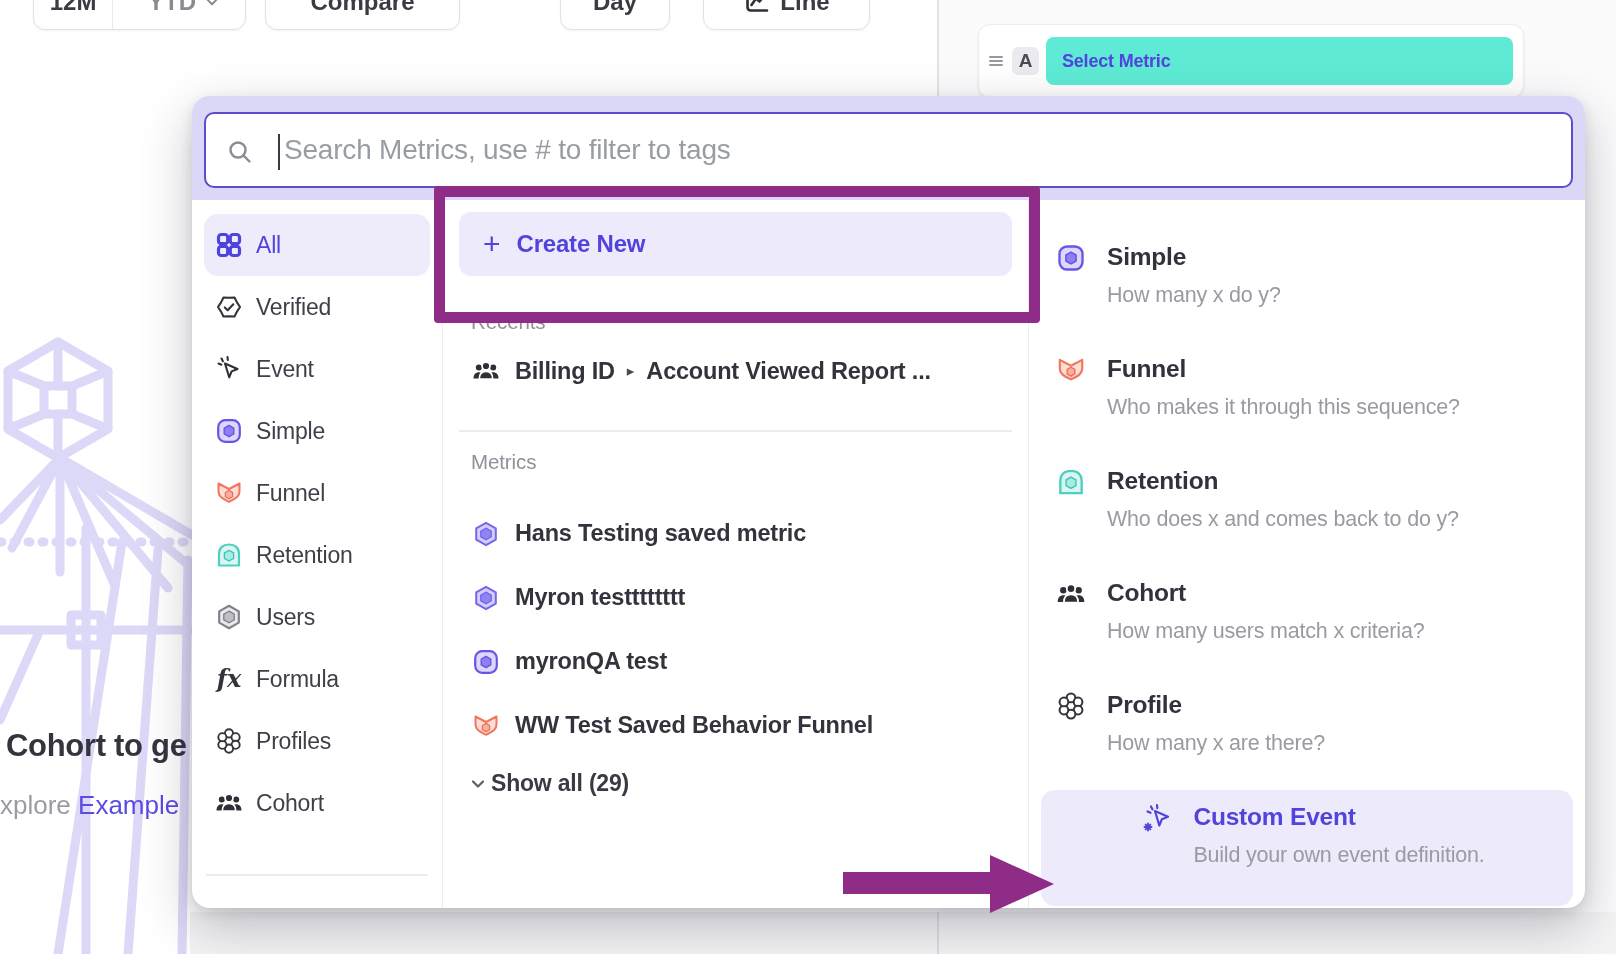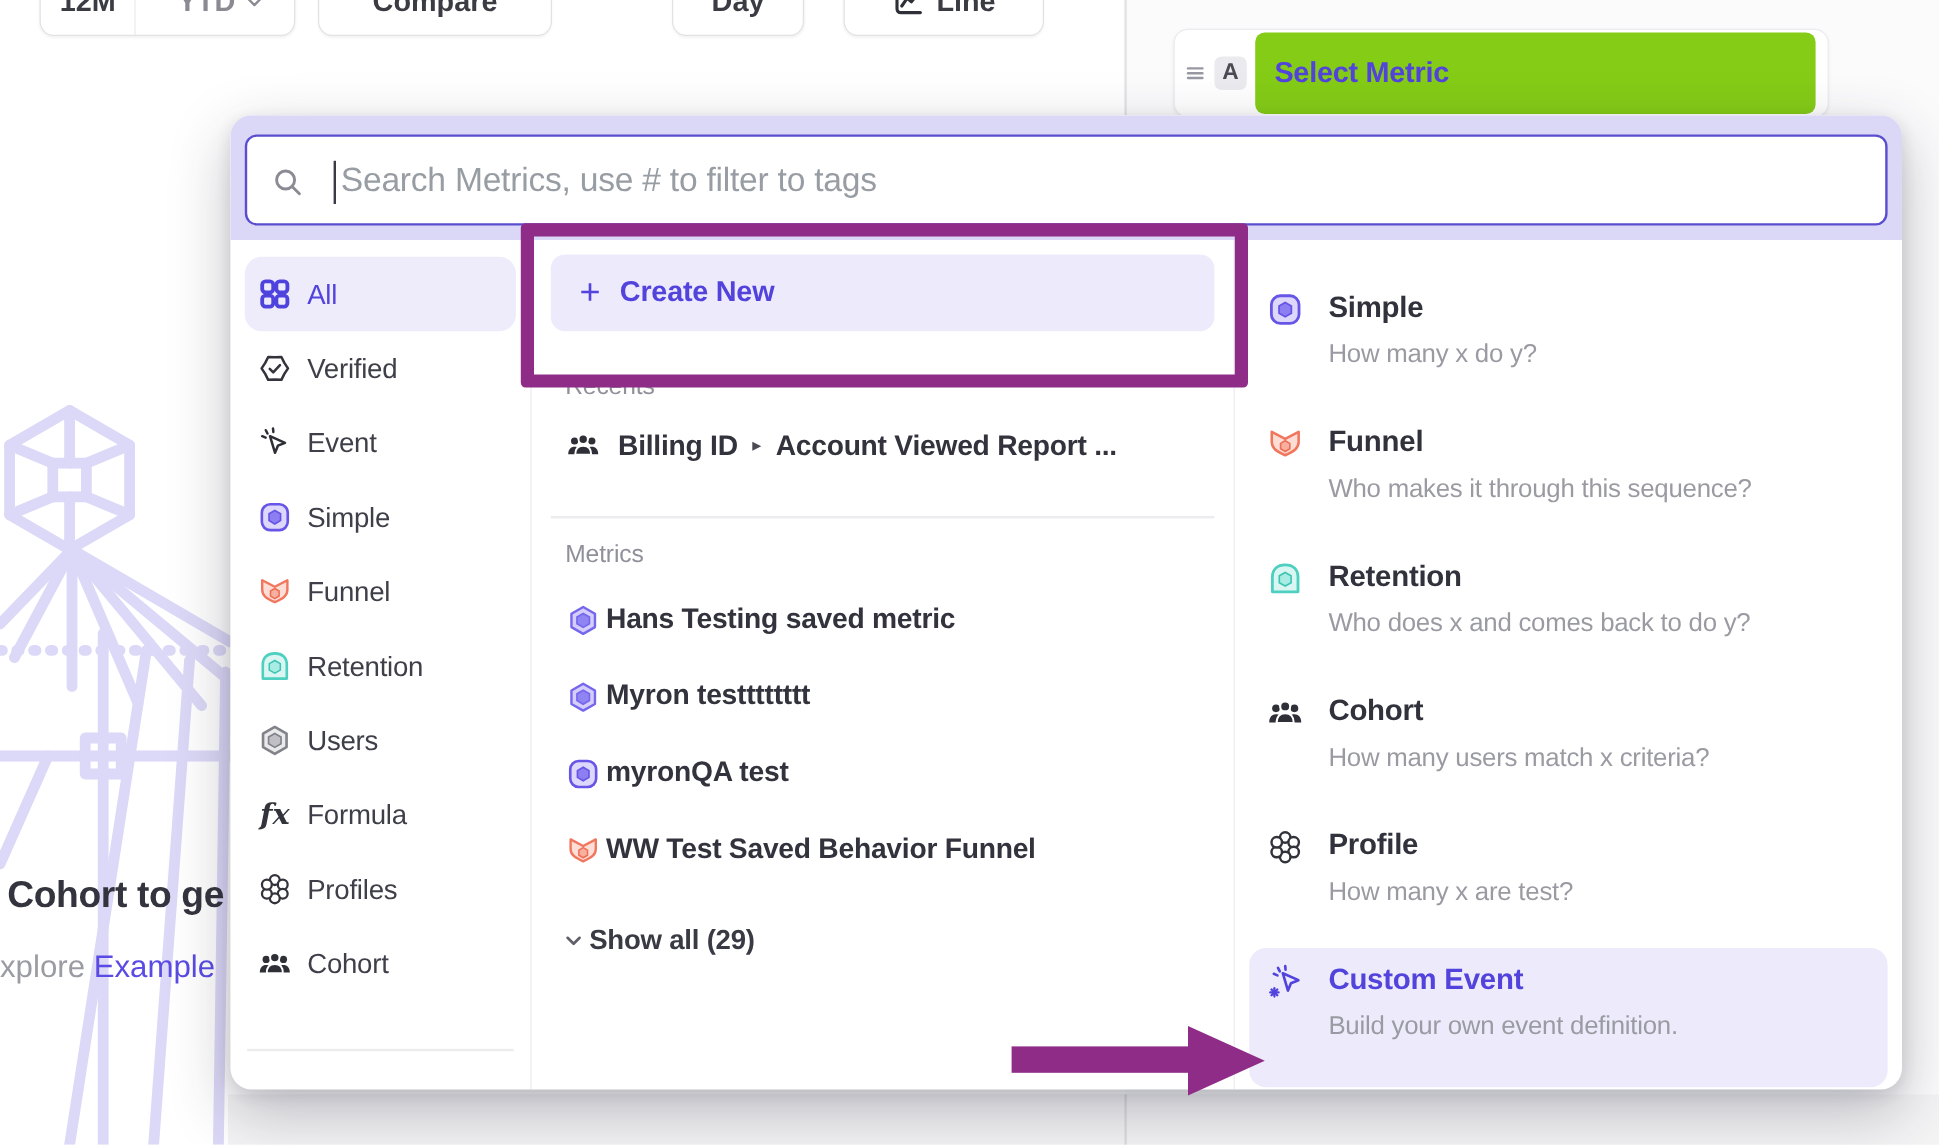--- a/index.html
+++ b/index.html
@@ -39,22 +39,22 @@
   #seg-range .seg.b{width:128px;color:#8a8a92;gap:8px;}
   #btn-compare{left:265px;width:195px;}
   #btn-day{left:560px;width:110px;}
   #btn-line{left:703px;width:167px;}
 
   
   #metric-card{left:978px;top:24px;width:546px;height:74px;background:#fff;border:1.5px solid #ececf0;border-radius:12px;
     display:flex;align-items:center;padding:0 10px 0 8px;gap:7px;box-shadow:0 1px 3px rgba(0,0,0,.06);z-index:2;}
   #clause-badge{width:27px;height:28px;background:#ebebef;border-radius:6px;display:flex;align-items:center;justify-content:center;
     font-size:19px;font-weight:700;color:#4b4b56;}
-  #metric-pill{flex:1;height:68px;background:#84cc16;border-radius:8px;display:flex;align-items:center;padding-left:16px;
-    color:var(--accent);font-size:24px;font-weight:600;letter-spacing:-.2px;}
+  #metric-pill{flex:1;height:48px;background:#5eead4;border-radius:8px;display:flex;align-items:center;padding-left:16px;
+    color:var(--accent);font-size:18px;font-weight:600;letter-spacing:-.2px;}
 
   
   #dialog{left:192px;top:96px;width:1393px;height:812px;background:#fff;border-radius:18px;z-index:10;
     box-shadow:0 18px 50px rgba(40,40,60,.28),0 4px 12px rgba(40,40,60,.12);overflow:hidden;}
   #dialog-header{height:104px;background:var(--lavender-band);padding:16px 12px 12px 12px;}
   #search-box{position:relative;width:100%;height:76px;background:#fff;border:2.5px solid #5a4ecf;border-radius:10px;}
   #search-box svg{position:absolute;left:20px;top:24px;}
   #search-caret{position:absolute;left:72px;top:20px;width:2px;height:36px;background:#3a3a44;}
   #search-input{position:absolute;inset:0;width:100%;height:100%;border:none;outline:none;background:transparent;
     padding-left:78px;font-family:"Liberation Sans",sans-serif;font-size:28px;color:#3a3a44;}
@@ -76,32 +76,32 @@
   #create-new{height:64px;background:var(--accent-light);border-radius:12px;display:flex;align-items:center;gap:16px;
     padding-left:24px;cursor:pointer;}
   #create-new .plus{font-size:30px;font-weight:500;color:var(--accent);line-height:1;}
   #create-new .lbl{font-size:24px;font-weight:600;color:var(--accent);letter-spacing:-.2px;}
   .sec-head{margin:34px 0 0 12px;font-size:20.5px;font-weight:500;color:#90909a;letter-spacing:-.1px;}
   .sec-head.metrics{margin-top:18px;}
   #recent-row{margin-top:16px;height:42px;display:flex;align-items:center;gap:14px;padding-left:12px;cursor:pointer;}
   #recent-row .t{font-size:23.5px;font-weight:600;color:#33333d;letter-spacing:-.2px;white-space:nowrap;}
   #recent-row .sep{font-size:15px;color:#4a4a54;margin:0 -2px;}
   #mid-divider{height:1.5px;background:var(--hair);margin-top:38px;}
-  .metric-row{height:64px;display:flex;align-items:flex-start;gap:4px;padding-left:12px;cursor:pointer;}
+  .metric-row{height:64px;display:flex;align-items:center;gap:14px;padding-left:12px;cursor:pointer;}
   .metric-row.first{margin-top:28px;}
   .metric-row .lbl{font-size:23.5px;font-weight:600;color:#33333d;letter-spacing:-.2px;white-space:nowrap;}
   #show-all{margin-top:6px;height:40px;display:flex;align-items:center;gap:4px;padding-left:10px;cursor:pointer;}
   #show-all .lbl{font-size:23px;font-weight:600;color:#3a3a44;letter-spacing:-.2px;}
 
   
   #col-right{flex:1;padding:30px 12px 0 12px;overflow:hidden;}
   .type-row{height:112px;display:flex;gap:20px;padding:12px 2px 0 14px;border-radius:14px;cursor:pointer;}
   .type-row .txt .title{font-size:24.5px;font-weight:600;color:var(--ink);letter-spacing:-.2px;line-height:30px;}
   .type-row .txt .desc{font-size:21.5px;color:var(--gray-text);letter-spacing:-.2px;line-height:28px;margin-top:9px;}
-  .type-row.highlight{background:#edebfb;height:116px;}
+  .type-row.highlight{background:#edebfb;height:116px;justify-content:center;}
   .type-row.highlight .title{color:var(--accent);}
   .type-row .ic{width:32px;flex:0 0 32px;padding-top:0;}
 
   
   #annotation-box{left:434px;top:186px;width:606px;height:137px;border:11px solid var(--annotation);border-radius:4px;
     z-index:50;pointer-events:none;}
   #arrow-shaft{left:843px;top:872px;width:150px;height:22px;background:var(--annotation);z-index:55;pointer-events:none;}
   #arrow-head{left:990px;top:855px;width:0;height:0;border-top:29px solid transparent;border-bottom:29px solid transparent;
     border-left:64px solid var(--annotation);z-index:55;pointer-events:none;}
 </style>
@@ -399,21 +399,21 @@
         <div class="ic"><svg width="32" height="32" viewBox="0 0 30 30" fill="#fff" stroke="#33333c" stroke-width="1.9">
               <circle cx="15" cy="7.4" r="4.1"></circle>
               <circle cx="21.6" cy="11.2" r="4.1"></circle>
               <circle cx="21.6" cy="18.8" r="4.1"></circle>
               <circle cx="15" cy="22.6" r="4.1"></circle>
               <circle cx="8.4" cy="18.8" r="4.1"></circle>
               <circle cx="8.4" cy="11.2" r="4.1"></circle>
             </svg></div>
         <div class="txt">
             <div class="title">Profile</div>
-            <div class="desc">How many x are test?</div>
+            <div class="desc">How many x are there?</div>
           </div>
       </div>
       <div class="type-row highlight">
         <div class="ic"><svg width="32" height="32" viewBox="0 0 32 32" fill="none" stroke="#5243dd" stroke-width="2.2" stroke-linejoin="round" stroke-linecap="round">
               <path d="M14,9 L27,14.8 L20.8,17.3 L18.3,23.5 Z"></path>
               <path d="M10,4.5 l1.5,2.9"></path>
               <path d="M16,3 l.3,3.1"></path>
               <path d="M6.5,9.5 l3,1.3"></path>
               <g stroke-width="1.9">
                 <path d="M7,21.5 v7"></path>

